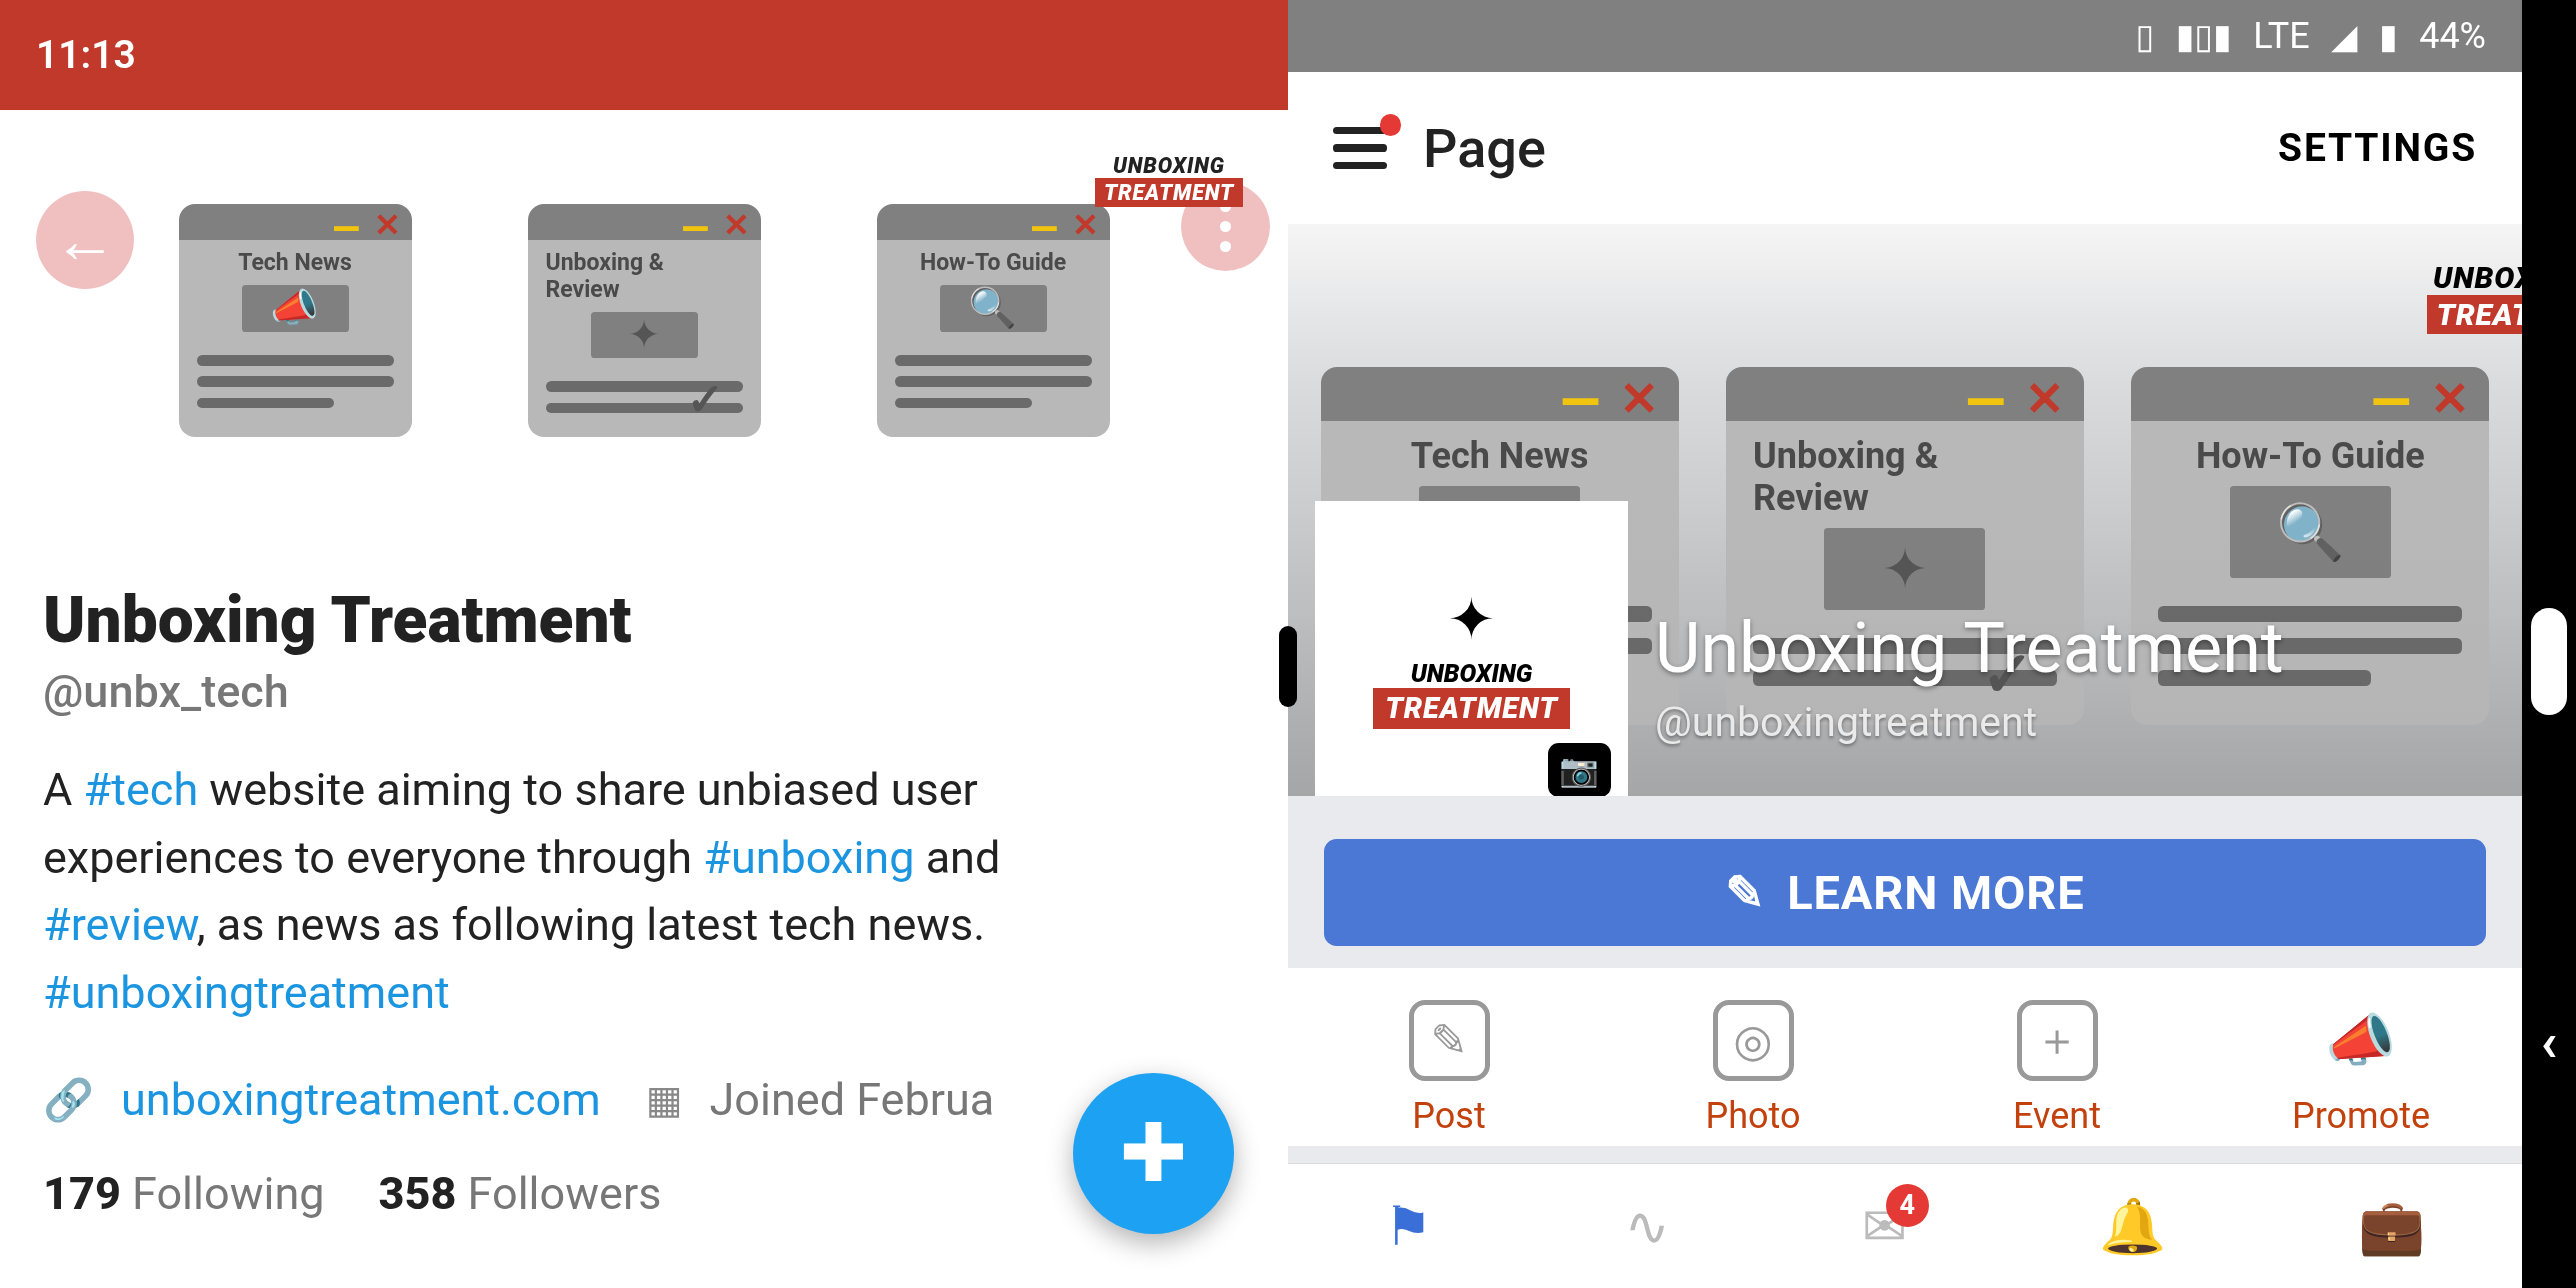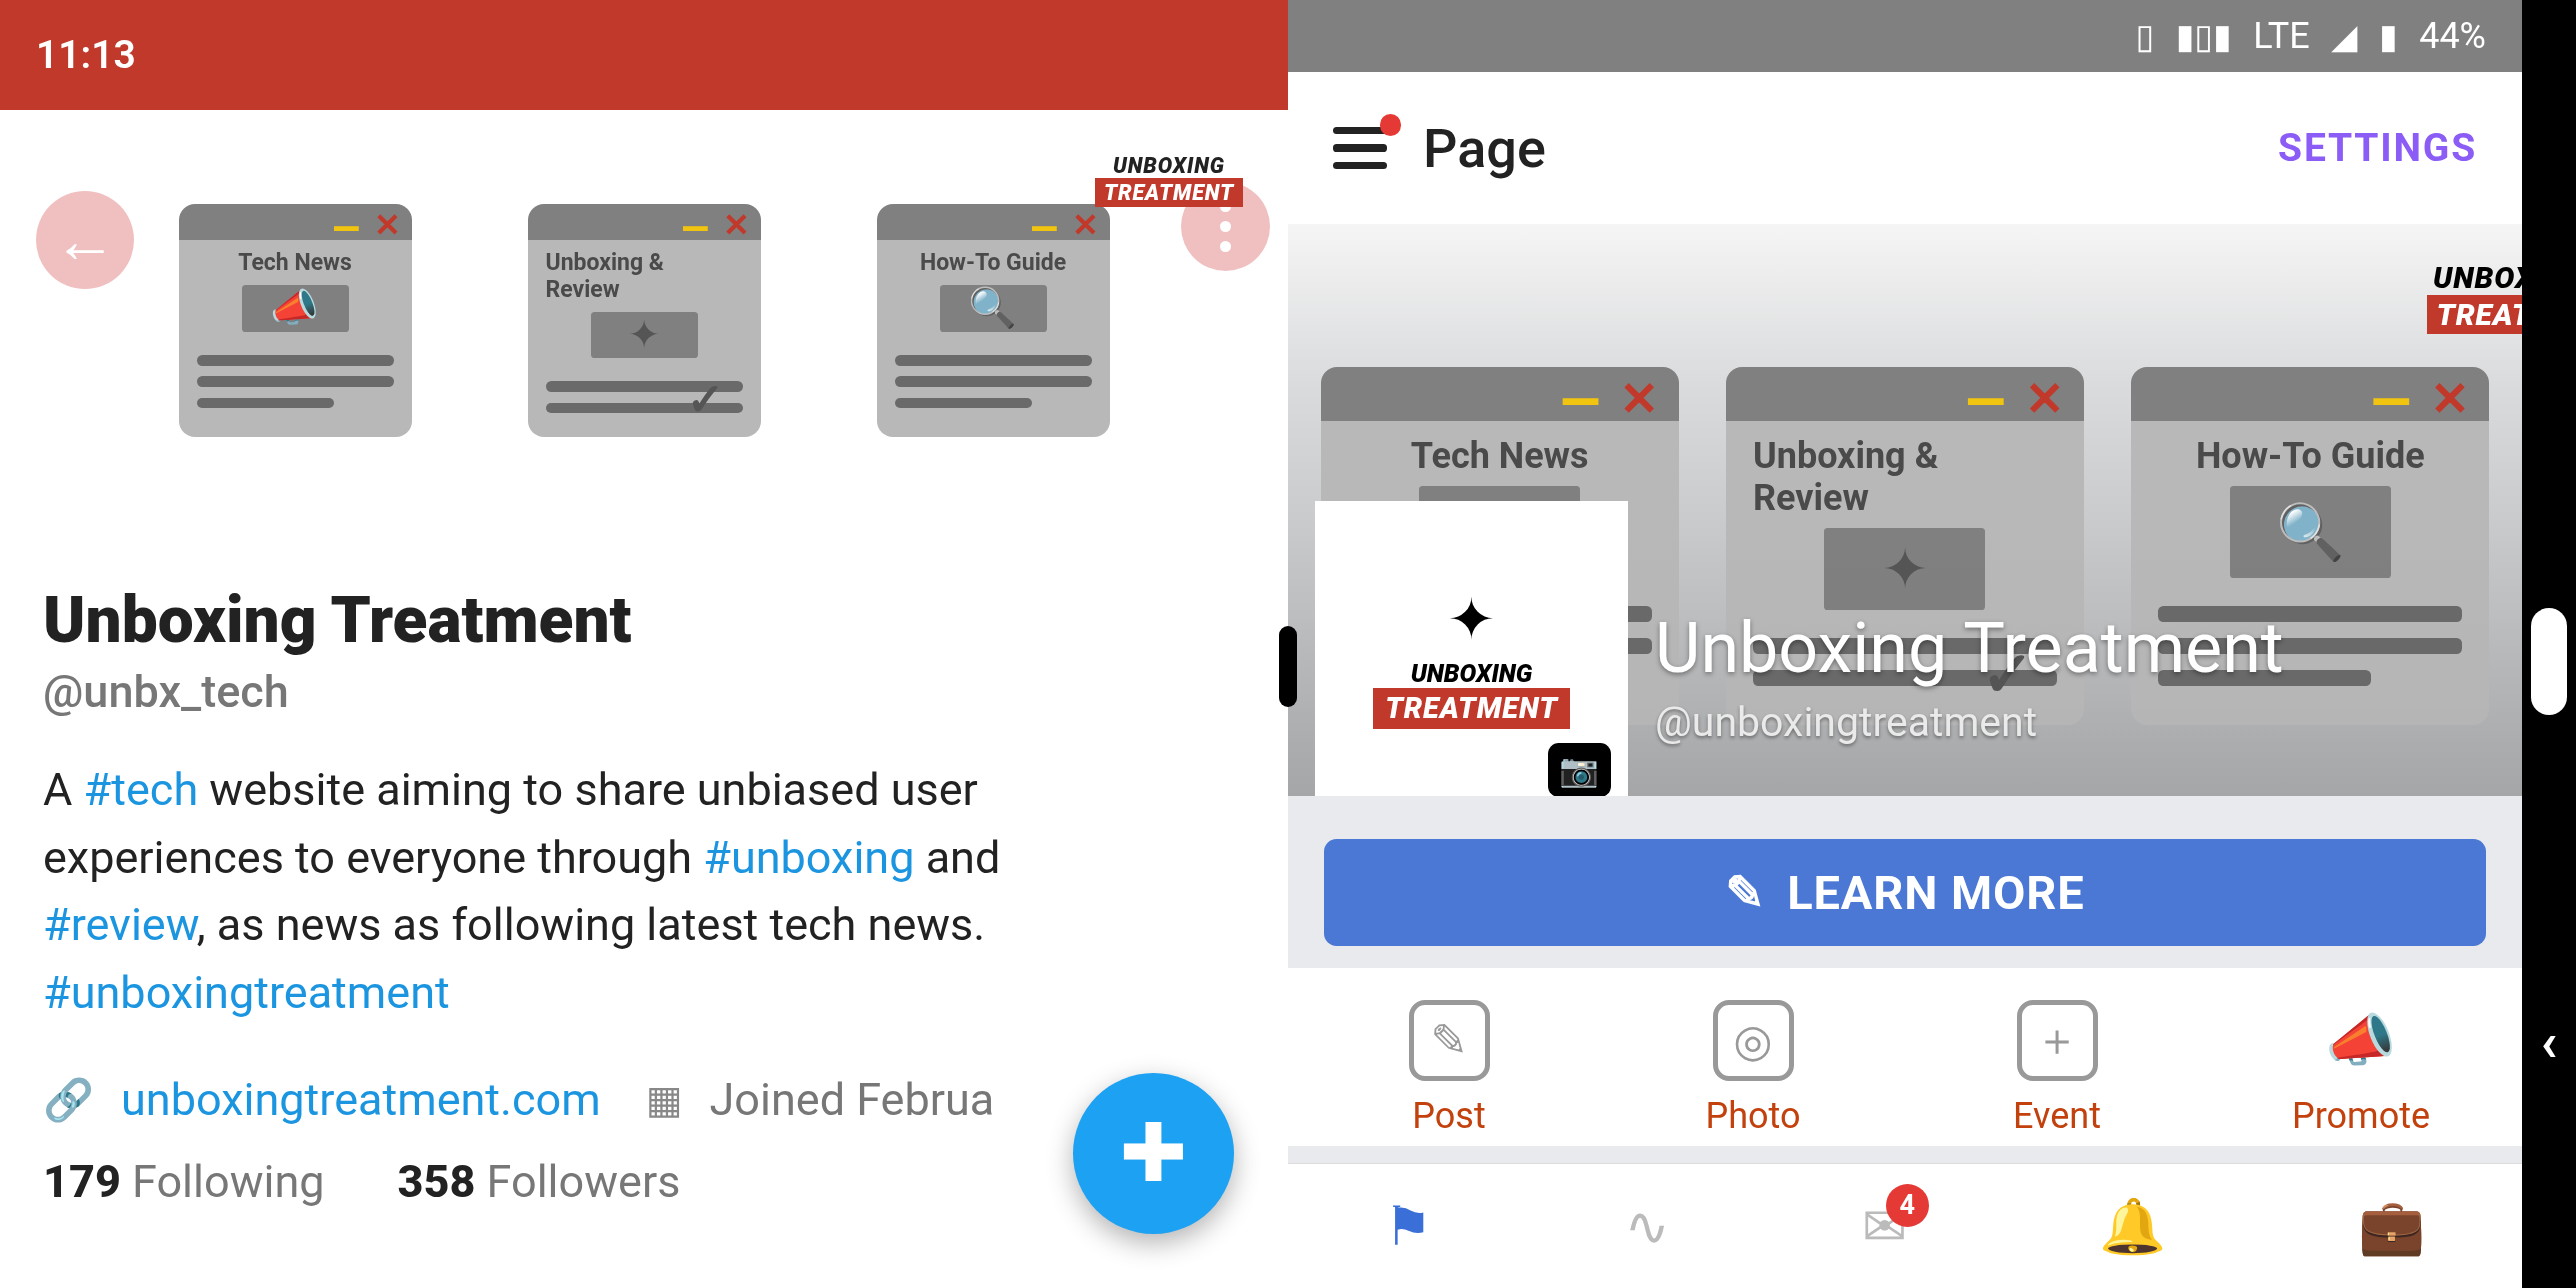--- a/index.html
+++ b/index.html
@@ -114,21 +114,21 @@
   }
   .hashtag { color:#1b95e0; }
   .meta-row {
     display:flex; align-items:center; gap:27px; margin-top:47px;
     font-size:45px; color:#777;
   }
   .link-icon { font-size:41px; color:#888; }
   .web-link { color:#1b95e0; }
   .calendar-icon { font-size:39px; color:#888; margin-left:18px; }
   .follow-row {
-    display:flex; gap:73px; margin-top:29px; font-size:45px; color:#777;
+    display:flex; gap:54px; margin-top:41px; font-size:45px; color:#777;
   }
   .follow-row .num { color:#222; font-weight:800; }
   .compose-fab {
     position:absolute; right:54px; bottom:54px;
     width:161px; height:161px; border-radius:81px;
     background:#1da1f2; display:flex; align-items:center; justify-content:center;
     color:#fff; font-size:81px;
     box-shadow:0 9px 27px rgba(0,0,0,0.3);
     z-index: 20;
   }
@@ -158,21 +158,21 @@
   .fb-hamburger {
     position:relative;
     display:flex; flex-direction:column; gap:10.7px;
   }
   .fb-hamburger .bar { width:54px; height:7.2px; background:#222; border-radius:3.6px; }
   .fb-hamburger .dot {
     position:absolute; top:-12.5px; right:-14.3px;
     width:21.5px; height:21.5px; background:#e53935; border-radius:10.7px;
   }
   .fb-page-label { font-size:54px; color:#222; font-weight:500; margin-left:36px; }
-  .fb-settings { font-size:39px; font-weight:700; color:#8b5cf6; letter-spacing:1.8px; }
+  .fb-settings { font-size:39px; font-weight:700; color:#000000; letter-spacing:1.8px; }
 
   .fb-cover {
     position:relative; height:572px;
     background: linear-gradient(#f5f5f6 0%, #dadbdc 28%, #a8a9ab 100%);
     overflow:hidden;
   }
   .fb-cover-cards {
     position:absolute; top:143px; left:0; width:100%;
     display:flex; justify-content:space-around; gap:36px;
     padding:0 27px;

